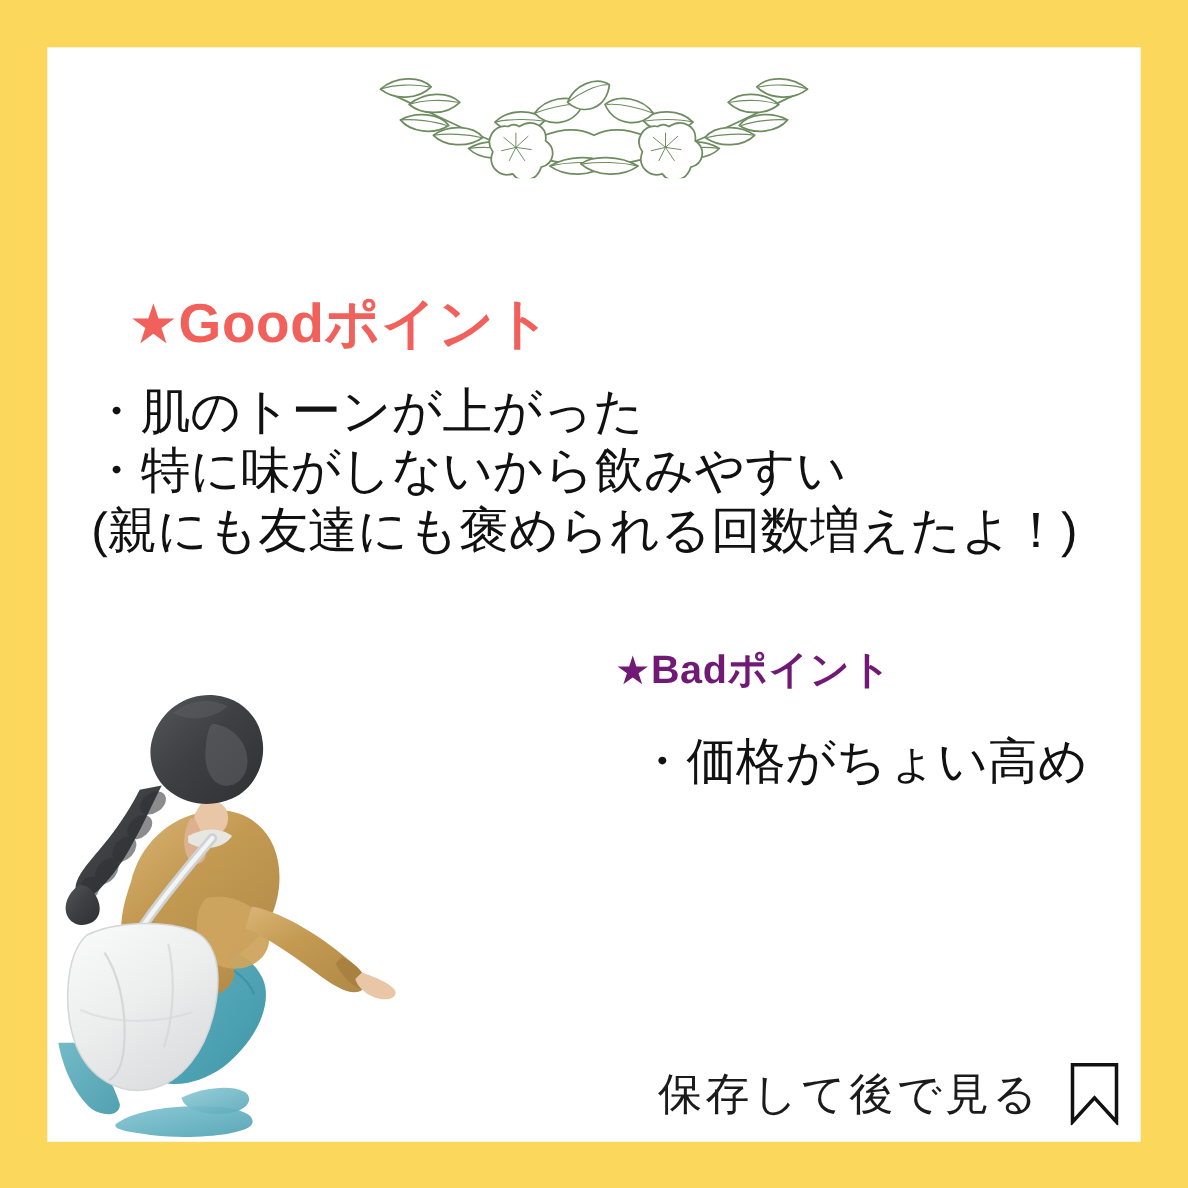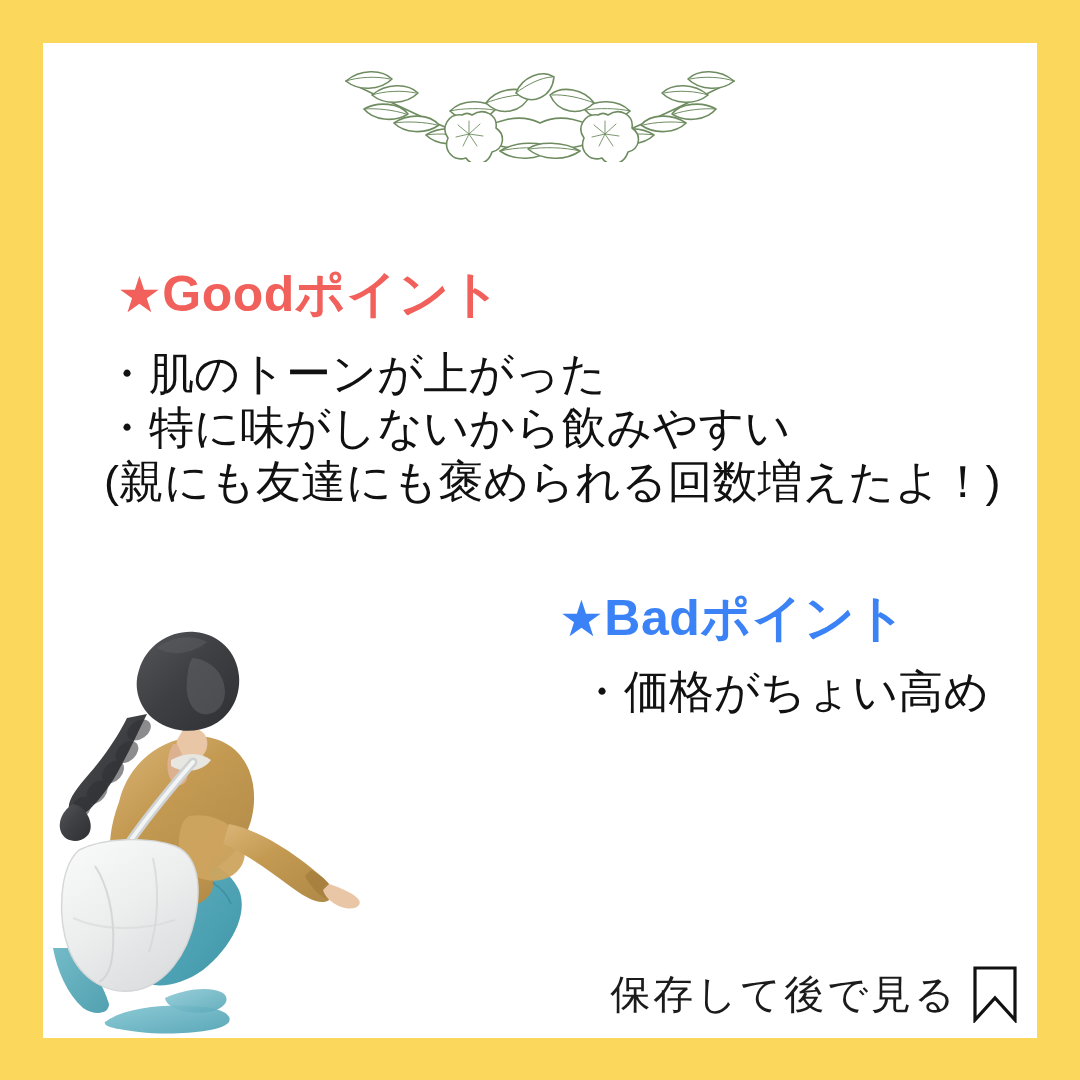--- a/index.html
+++ b/index.html
@@ -51,57 +51,57 @@
   }
   .heading-good {
     left: 74px;
     top: 218px;
     font-size: 50px;
     color: #F1605A;
   }
   .heading-bad {
     left: 516px;
     top: 542px;
-    font-size: 50px;
-    color: #3b82f6;
+    font-size: 36px;
+    color: #701a75;
   }
   .heading .star {
     display: inline-block;
     transform: translateY(1px);
   }
 
   
   .body-block {
     position: absolute;
     color: #111111;
     font-size: 45px;
     line-height: 54px;
     white-space: nowrap;
   }
   .good-body {
-    left: 61px;
+    left: 40px;
     top: 304px;
   }
   .bad-body {
     left: 500px;
     top: 622px;
     margin-left: 36px;
   }
   .body-line {
     display: block;
   }
 
   
   .save-row {
     position: absolute;
     right: 19px;
     bottom: 15px;
     display: flex;
     align-items: center;
-    gap: 14px;
+    gap: 26px;
   }
   .save-label {
     font-size: 40px;
     color: #1b1b1b;
     letter-spacing: 3px;
     white-space: nowrap;
   }
   .bookmark-icon {
     width: 46px;
     height: 58px;

